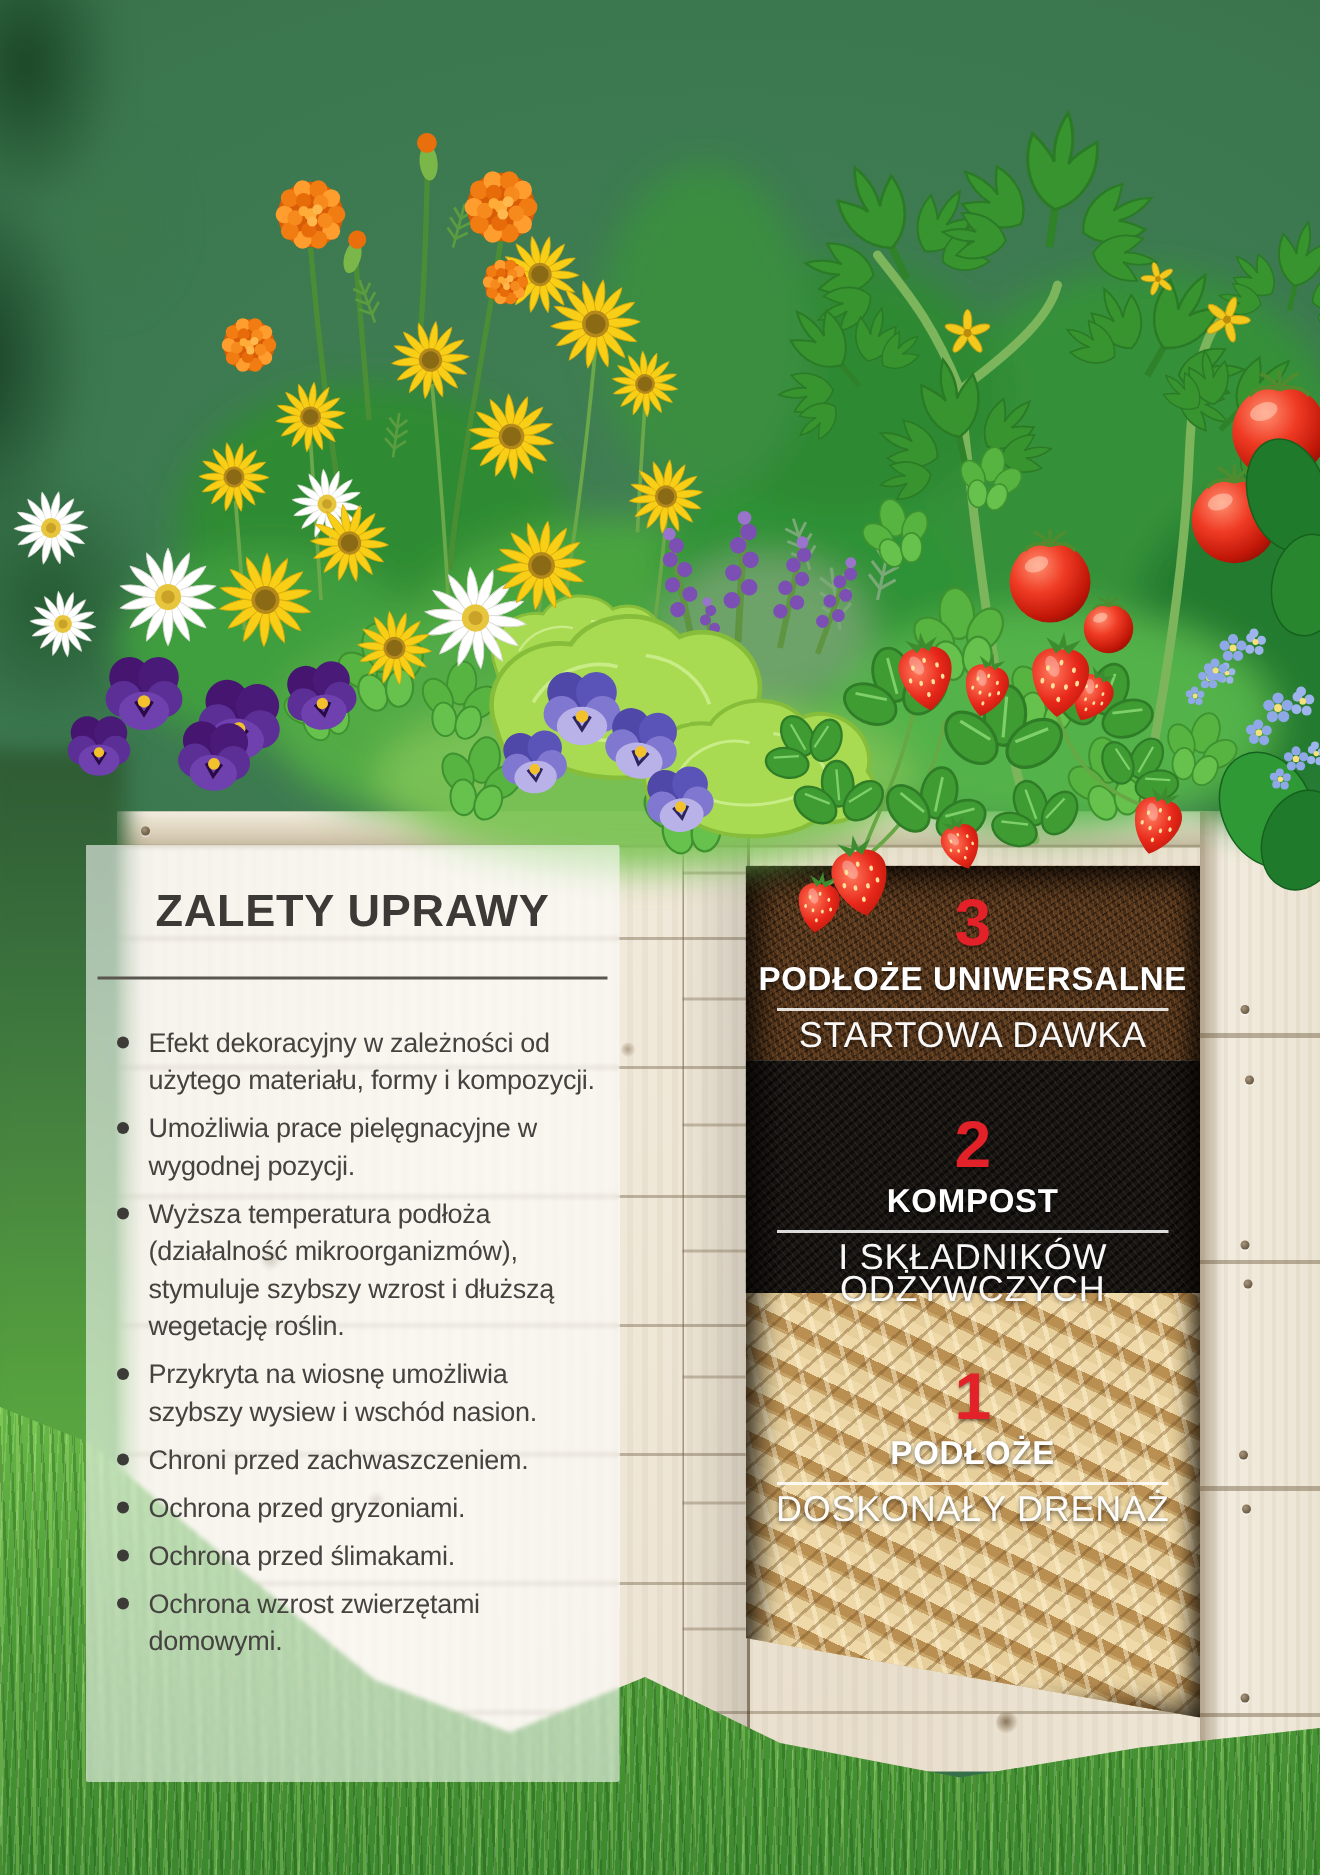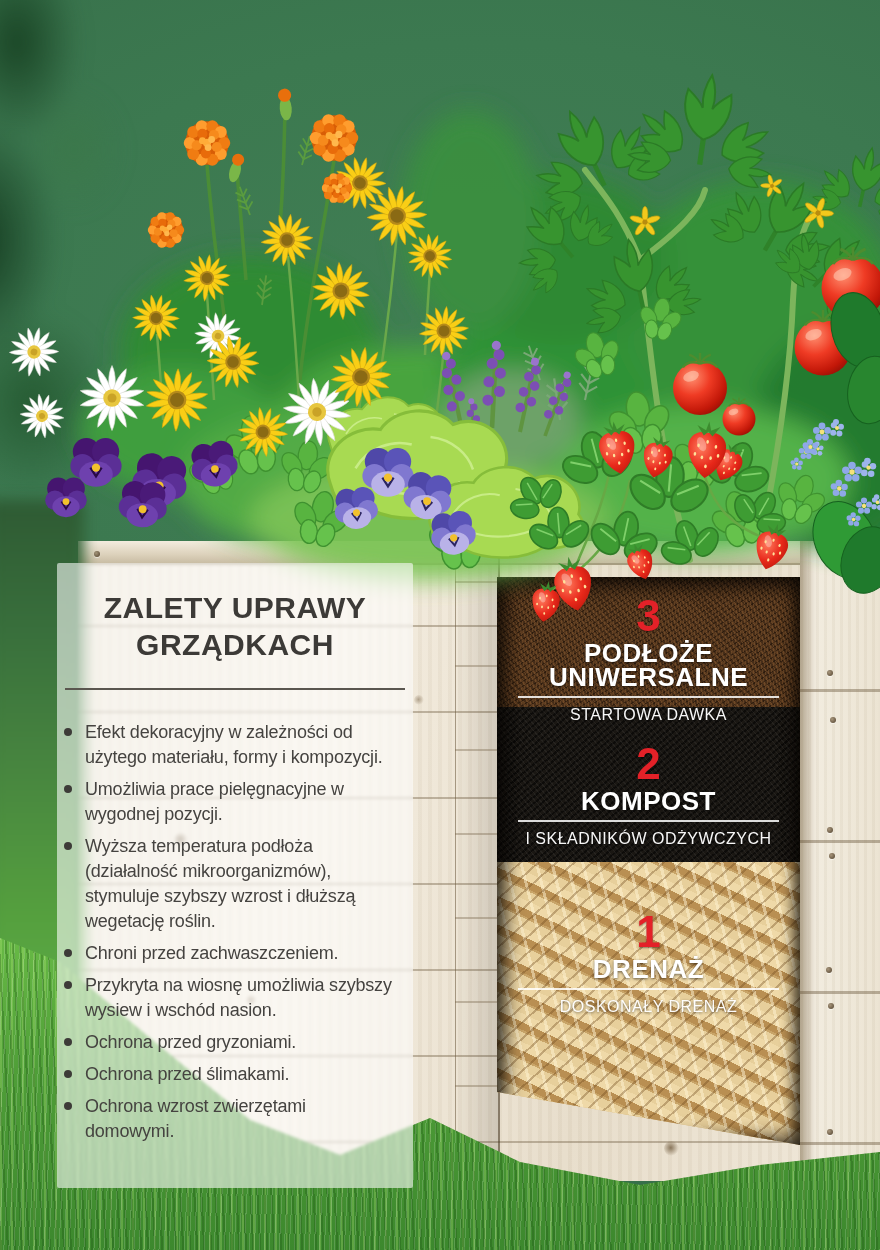--- a/index.html
+++ b/index.html
@@ -72,24 +72,24 @@
       repeating-linear-gradient(-42deg, rgba(110,72,28,.35) 0 2px, rgba(0,0,0,0) 2px 12px),
       repeating-linear-gradient(76deg, rgba(255,243,210,.5) 0 3px, rgba(0,0,0,0) 3px 15px);}
   .cut-shade{position:absolute;inset:0;pointer-events:none;
     box-shadow:inset 0 12px 18px rgba(0,0,0,.55), inset 12px 0 16px rgba(0,0,0,.45),
                inset -8px 0 12px rgba(0,0,0,.35), inset 0 -12px 16px rgba(35,22,8,.5);}
 
   .layer-label{position:absolute;left:0;width:100%;text-align:center;color:#fff;}
   .ll-3{top:18px;} .ll-2{top:166px;} .ll-1{top:334px;}
   .ll-num{font-size:44px;line-height:42px;font-weight:bold;color:#e32128;
     text-shadow:0 1px 2px rgba(0,0,0,.4);}
-  .ll-name{margin-top:4px;font-size:26px;line-height:24px;font-weight:bold;letter-spacing:.5px;
+  .ll-name{margin-top:4px;font-size:22px;line-height:24px;font-weight:bold;letter-spacing:.5px;
     text-shadow:0 1px 3px rgba(0,0,0,.55);}
   .ll-rule{width:86%;height:2px;margin:7px auto 6px;background:rgba(255,255,255,.85);}
-  .ll-desc{font-size:16px;line-height:21px;letter-spacing:.5px;opacity:.97;
+  .ll-desc{font-size:24px;line-height:21px;letter-spacing:.5px;opacity:.97;
     text-shadow:0 1px 3px rgba(0,0,0,.55);}
 
   
   .grass{position:absolute;left:0;top:930px;width:880px;height:320px;z-index:40;
     clip-path:polygon(0 8px,60px 32px,150px 108px,250px 190px,340px 225px,430px 188px,
       520px 232px,640px 255px,760px 235px,880px 222px,880px 320px,0 320px);
     background:
       repeating-linear-gradient(93deg, rgba(255,255,255,.16) 0 1px, rgba(0,0,0,0) 1px 5px),
       repeating-linear-gradient(87deg, rgba(25,80,15,.30) 0 2px, rgba(0,0,0,0) 2px 7px),
       repeating-linear-gradient(90deg, rgba(185,235,125,.28) 0 2px, rgba(0,0,0,0) 2px 11px),
@@ -97,21 +97,21 @@
 
   
   .flowers{position:absolute;left:0;top:0;width:880px;height:640px;z-index:45;}
 
   
   .panel{position:absolute;left:57px;top:563px;width:356px;height:625px;z-index:50;
     background:rgba(255,255,255,.58);border-radius:2px;backdrop-filter:blur(1.5px);}
   .panel-title{margin:26px 10px 0;text-align:center;font-weight:bold;font-size:30px;
     line-height:37px;color:#3c3a37;letter-spacing:.5px;}
   .panel-divider{width:340px;height:0;margin:25px auto 0;border-top:2px solid #5a564f;}
-  .bullets{margin:30px 0 0;padding:0 14px 0 28px;list-style:none;}
+  .bullets{margin:30px 0 0;padding:0 14px 0 42px;list-style:none;}
   .bullets li{position:relative;font-size:18px;line-height:25px;letter-spacing:-.2px;
     color:#454340;margin-bottom:7px;}
   .bullets li::before{content:"";position:absolute;left:-21px;top:8px;width:8px;height:8px;
     border-radius:50%;background:#3d3b38;}
 </style>
 </head>
 <body>
 
 <div id="poster">
 
@@ -141,21 +141,21 @@
         <div class="ll-desc">STARTOWA DAWKA</div>
       </div>
       <div class="layer-label ll-2">
         <div class="ll-num">2</div>
         <div class="ll-name">KOMPOST</div>
         <div class="ll-rule"></div>
         <div class="ll-desc">I SKŁADNIKÓW ODŻYWCZYCH</div>
       </div>
       <div class="layer-label ll-1">
         <div class="ll-num">1</div>
-        <div class="ll-name">DRENAŻ</div>
+        <div class="ll-name">PODŁOŻE</div>
         <div class="ll-rule"></div>
         <div class="ll-desc">DOSKONAŁY DRENAŻ</div>
         <div class="ll-desc"></div>
       </div>
     </div>
 
     <div class="post">
       <div class="screw" style="left:27px;top:129px;"></div>
       <div class="screw" style="left:30px;top:176px;"></div>
       <div class="screw" style="left:27px;top:286px;"></div>
@@ -560,28 +560,27 @@
       <use href="#berry" transform="translate(573,583) rotate(-10) scale(1.4)"></use>
       <use href="#berry" transform="translate(546,601) rotate(8) scale(1.05)"></use>
     </g>
   </svg>
 
   <div class="grass"></div>
 
   <div class="panel">
     <div class="panel-title">
       <div>ZALETY UPRAWY</div>
-      <div>GRZĄDKACH</div>
     </div>
     <div class="panel-divider"></div>
     <ul class="bullets">
       <li>Efekt dekoracyjny w zależności od użytego materiału, formy i kompozycji.</li>
       <li>Umożliwia prace pielęgnacyjne w wygodnej pozycji.</li>
       <li>Wyższa temperatura podłoża (działalność mikroorganizmów), stymuluje szybszy wzrost i dłuższą wegetację roślin.</li>
+      <li>Przykryta na wiosnę umożliwia szybszy wysiew i wschód nasion.</li>
       <li>Chroni przed zachwaszczeniem.</li>
-      <li>Przykryta na wiosnę umożliwia szybszy wysiew i wschód nasion.</li>
       <li>Ochrona przed gryzoniami.</li>
       <li>Ochrona przed ślimakami.</li>
       <li>Ochrona wzrost zwierzętami domowymi.</li>
     </ul>
   </div>
 
 </div>
 
 </body></html>

